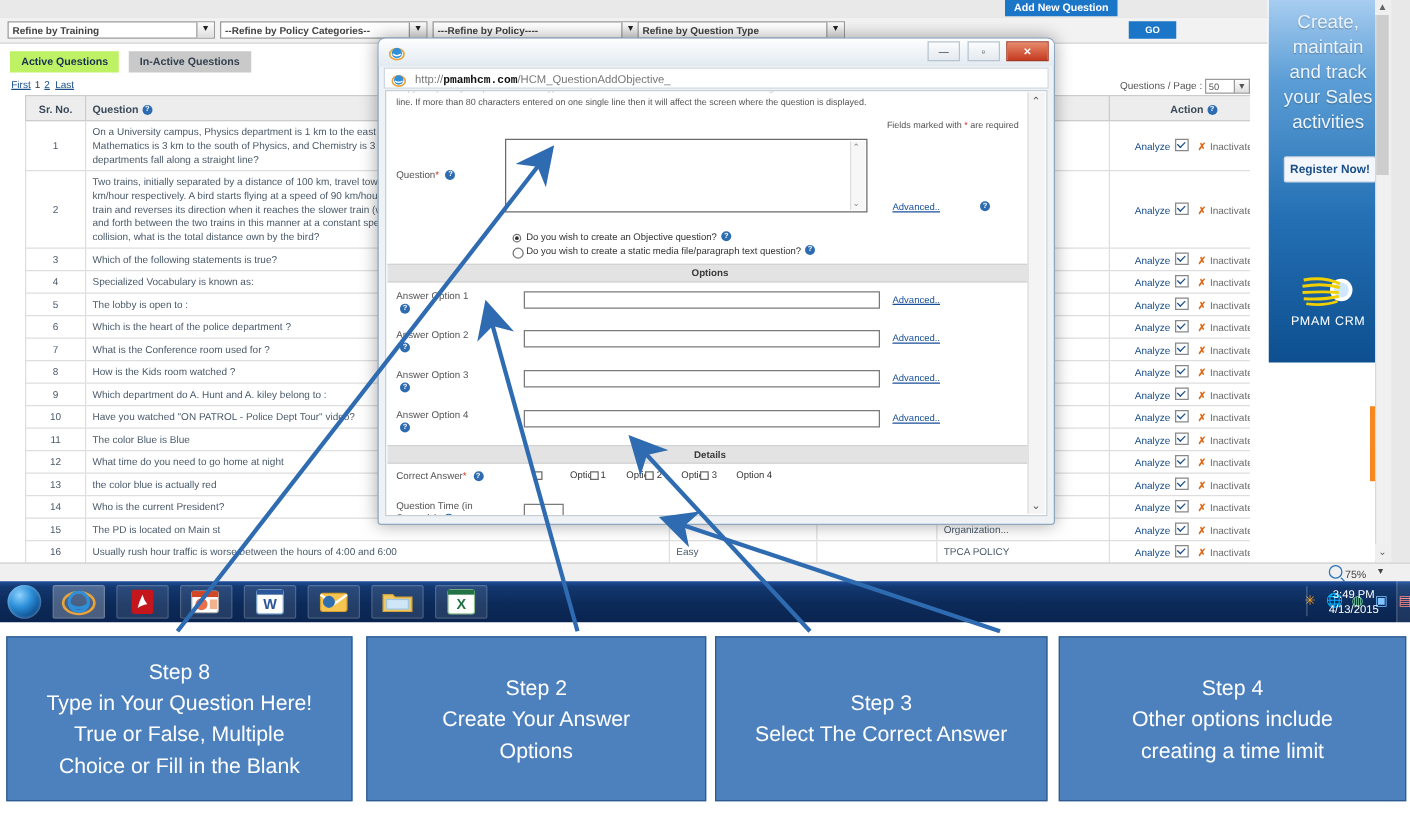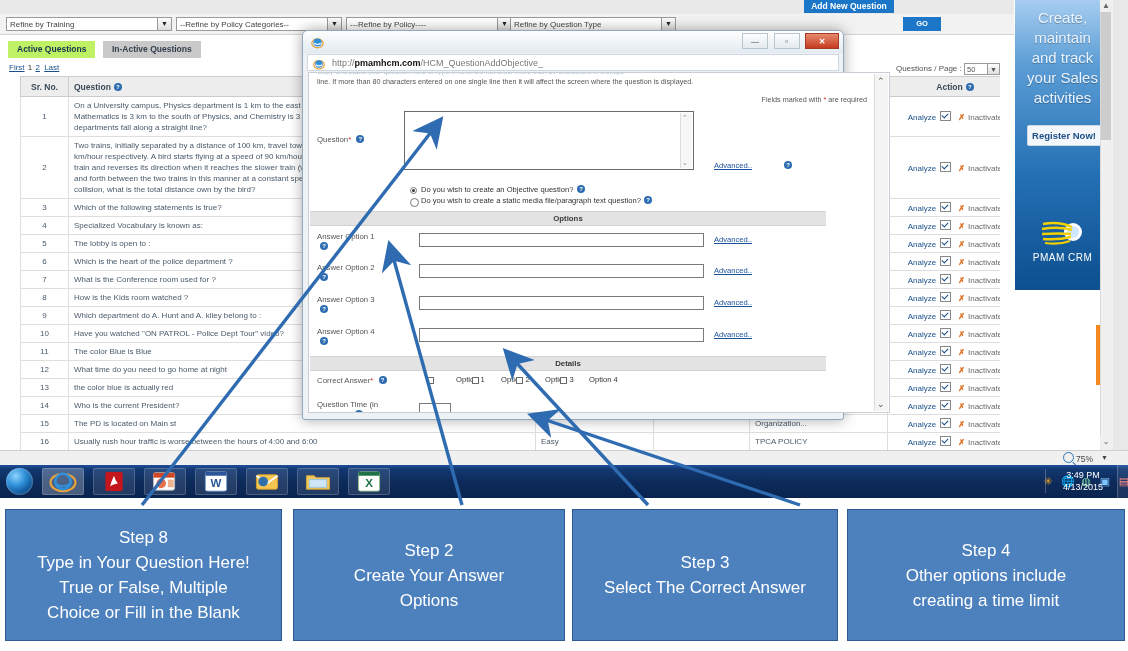--- a/index.html
+++ b/index.html
@@ -12,21 +12,21 @@
   .app{position:absolute;left:0;top:0;width:1128px;height:465px;background:#fff;overflow:hidden;}
 
   
   .topstrip{position:absolute;left:0;top:0;width:1014px;height:14px;background:#e9e9e9;border-bottom:1px solid #cfcfcf;}
   .addnew{position:absolute;right:120px;top:0px;width:90px;height:13px;background:#1c76c8;color:#fff;
           font-size:8.5px;font-weight:bold;text-align:center;line-height:13px;}
 
   
   .filterbar{position:absolute;left:0;top:14px;width:1014px;height:20px;background:#f2f2f2;border-bottom:1px solid #d4d4d4;}
   .sel{position:absolute;top:3px;height:14px;background:#fff;border:1px solid #9a9a9a;
-       font-size:8px;color:#444;line-height:13px;padding-left:3px;box-sizing:border-box;}
+       font-size:8px;color:#444;line-height:13px;padding-left:3px;box-sizing:border-box;font-weight:bold;}
   .sel .car{position:absolute;right:0;top:0;width:13px;height:12px;background:linear-gradient(#fdfdfd,#dedede);
             border-left:1px solid #9a9a9a;text-align:center;line-height:12px;font-size:7px;color:#222;}
   .txtin{position:absolute;top:3px;height:14px;background:#fff;border:1px solid #9a9a9a;
          font-size:8px;color:#555;line-height:13px;padding-left:3px;box-sizing:border-box;}
   .gobtn{position:absolute;top:3px;width:38px;height:14px;background:#1c76c8;color:#fff;font-size:7.5px;
          font-weight:bold;text-align:center;line-height:13px;}
 
   
   .tabs{position:absolute;left:8px;top:41px;}
   .tab{display:inline-block;height:17px;line-height:17px;padding:0 9px;font-size:8.5px;font-weight:bold;
@@ -102,24 +102,24 @@
   .dlg .titlebar{position:absolute;left:0;top:0;width:100%;height:22px;
        background:linear-gradient(#fdfefe,#e2eaf1);border-radius:5px 5px 0 0;}
   .dlg .title{position:absolute;left:26px;top:4px;font-size:9.5px;color:#1b1b1b;white-space:nowrap;}
   .ieicon{position:absolute;left:8px;top:5px;width:13px;height:13px;}
   .winbtns{position:absolute;right:4px;top:2px;height:17px;}
   .wb{display:inline-block;width:26px;height:16px;border:1px solid #b8c4ce;background:linear-gradient(#fbfcfd,#e4eaf0);
       margin-left:1px;text-align:center;font-size:8px;color:#333;line-height:15px;vertical-align:top;box-sizing:border-box;}
   .wb.close{width:34px;background:linear-gradient(#e88a6c,#c43b21);border-color:#a33a22;color:#fff;font-weight:bold;}
   .addrbar{position:absolute;left:4px;top:23px;width:532px;height:17px;background:#fff;border:1px solid #cfd8e0;box-sizing:border-box;}
   .addr{position:absolute;left:24px;top:3px;font-size:9px;color:#777;white-space:nowrap;}
-  .addr b{color:#111;}
+  .addr b{color:#111;font-family:Liberation Mono, monospace;}
   .ieicon2{position:absolute;left:5px;top:3px;width:12px;height:12px;}
 
-  .dlgbody{position:absolute;left:5px;top:41px;width:582px;height:341px;background:#fff;
+  .dlgbody{position:absolute;left:5px;top:41px;width:530px;height:341px;background:#fff;
        border:1px solid #c7ced5;overflow:hidden;box-sizing:border-box;}
   .cutline{position:absolute;left:8px;top:-5px;width:505px;font-size:7px;color:#bcc4cc;
        white-space:nowrap;overflow:hidden;}
   .noteline{position:absolute;left:8px;top:4px;width:508px;font-size:7.2px;color:#555;line-height:10px;}
   .reqline{position:absolute;right:22px;top:22px;font-size:7.2px;color:#555;}
   .reqline .st{color:#d03020;}
 
   .fldlabel{position:absolute;font-size:7.8px;color:#555;line-height:10px;}
   .fldlabel .st{color:#d03020;}
   .qtextarea{position:absolute;left:95px;top:38px;width:288px;height:57px;border:1px solid #6b6b6b;background:#fff;}

